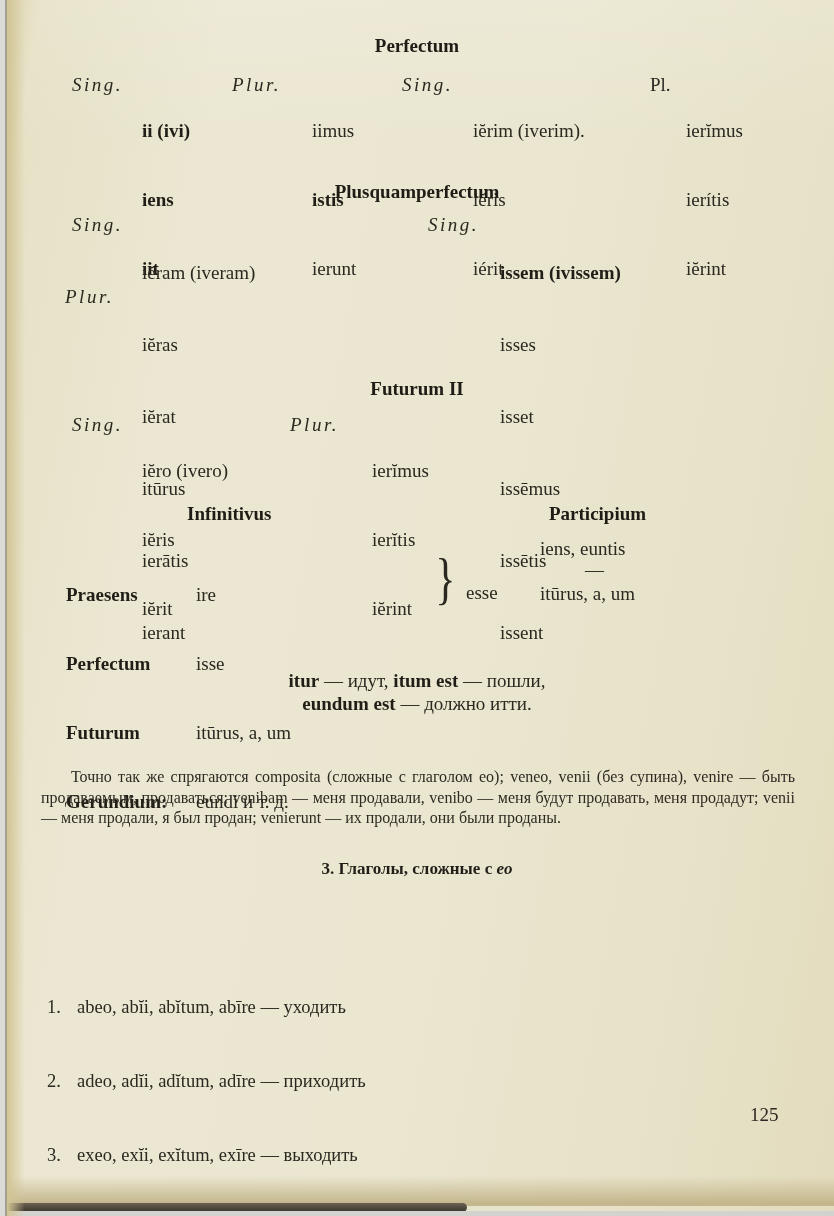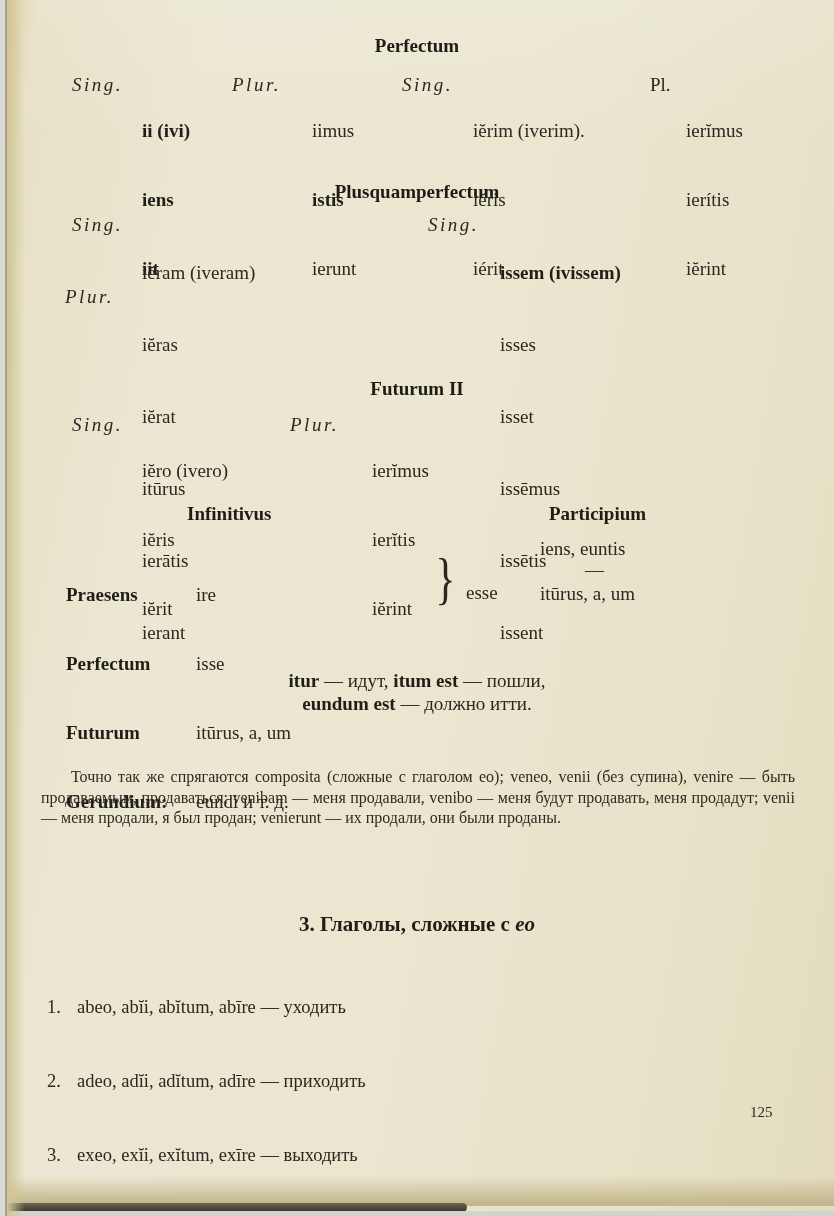--- a/index.html
+++ b/index.html
@@ -137,35 +137,35 @@
 
   <div class="abs center t19" style="top:669px">
     <span class="b">itur</span><span> — идут,  </span><span class="b">itum est</span><span> — пошли,</span>
   </div>
   <div class="abs center t19" style="top:692px">
     <span class="b">eundum est</span><span> — должно итти.</span>
   </div>
 
   <div class="para small" style="top:735px">Точно так же спрягаются composita (сложные с глаголом eo); veneo, venii (без супина), venire — быть продаваемым, продаваться; venibam — меня продавали, venibo — меня будут продавать, меня продадут; venii — меня продали, я был продан; venierunt — их продали, они были проданы.</div>
 
-  <div class="abs center" style="top:912px;font-size:21px">
+  <div class="abs center" style="top:859px;font-size:17px">
     <span class="b">3. Глаголы, сложные с </span><span class="b it">eo</span>
   </div>
 
   <div class="abs" style="left:47px;top:946px;font-size:18.5px;line-height:24.6px">
     <div class="item"><span class="num">1.</span><span>abeo, abĭi, abĭtum, abīre — уходить</span></div>
     <div class="item"><span class="num">2.</span><span>adeo, adĭi, adĭtum, adīre — приходить</span></div>
     <div class="item"><span class="num">3.</span><span>exeo, exĭi, exĭtum, exīre — выходить</span></div>
     
     
     
     
   </div>
 
-  <div class="abs" style="left:750px;top:1104px;font-size:15px">125</div>
+  <div class="abs" style="left:750px;top:1104px;font-size:19px">125</div>
 
   <div class="bottom-tan"></div>
   <div class="bottom-dark"></div>
   <div class="bottom-gray"></div>
   <div class="edge-left-tan"></div>
   <div class="edge-left-line"></div>
   <div class="edge-left-white"></div>
 
 </div>
 

